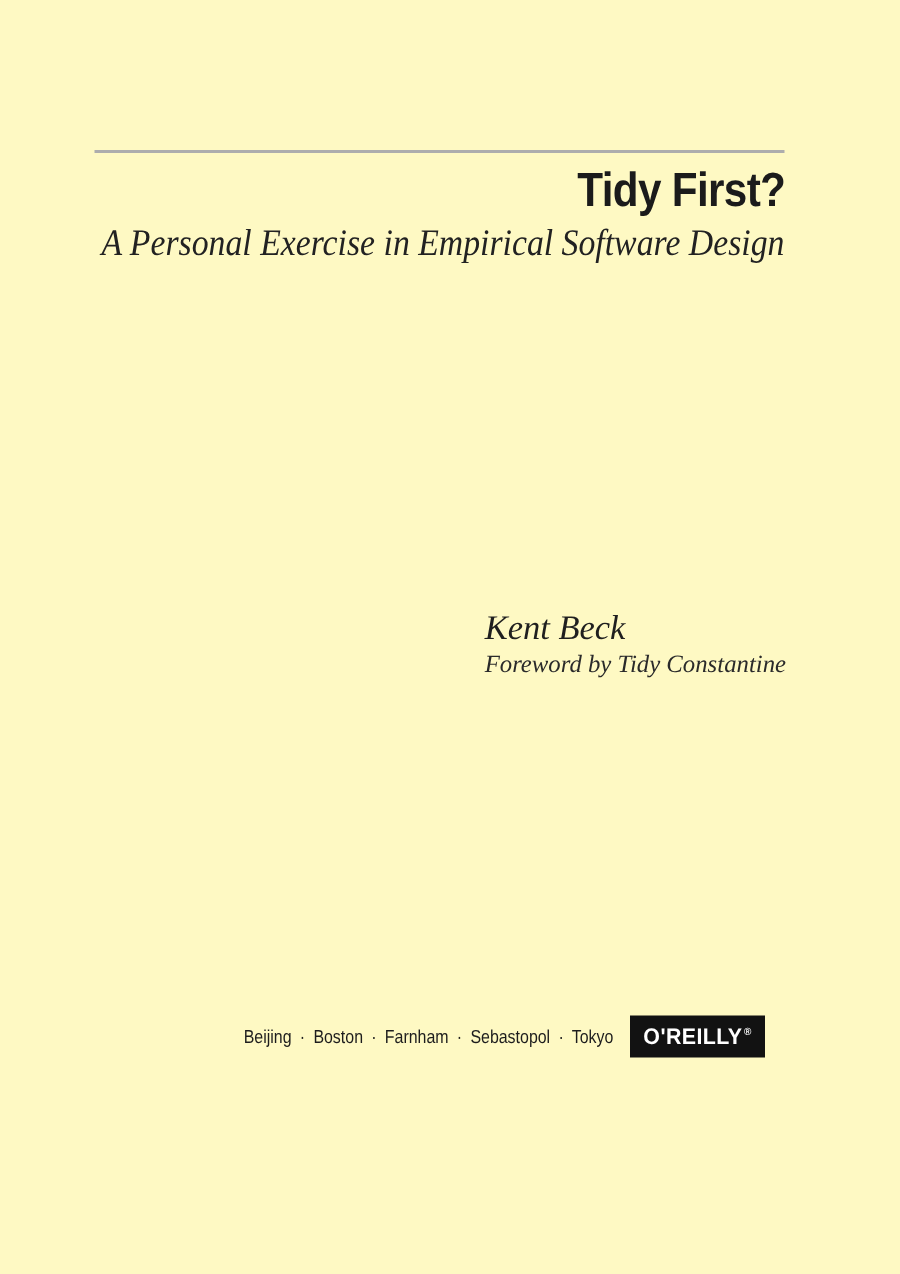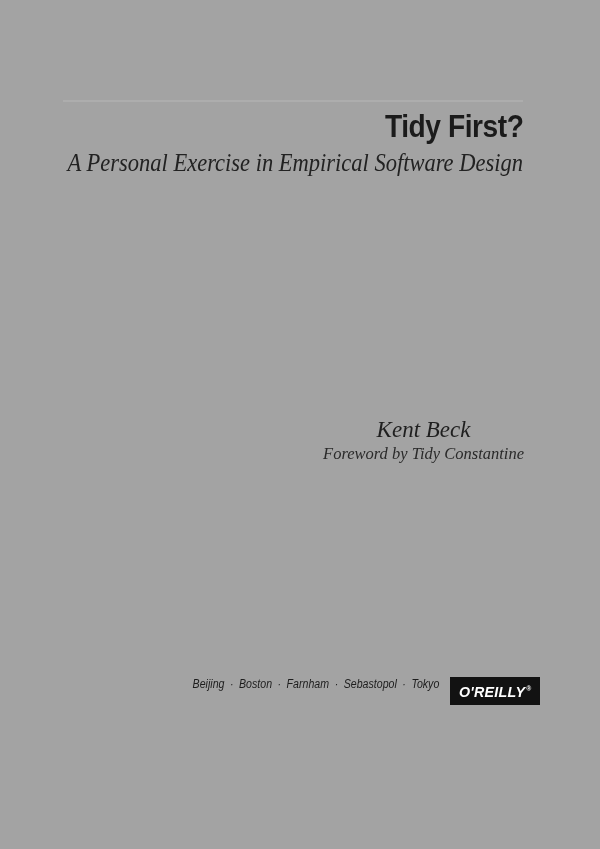--- a/index.html
+++ b/index.html
@@ -4,21 +4,21 @@
 <style>
   html, body {
     margin: 0;
     padding: 0;
     background: #ffffff;
   }
   .page {
     position: relative;
     width: 600px;
     height: 849px;
-    background: #a3a3a3;
+    background: #fef9c3;
     overflow: hidden;
     font-family: "Liberation Serif", serif;
     color: #222222;
   }
   .top-rule {
     position: absolute;
     left: 63px;
     top: 100px;
     width: 460px;
     height: 1.5px;
@@ -45,46 +45,46 @@
     font-style: italic;
     font-size: 25px;
     line-height: 1.1;
     color: #222222;
     white-space: nowrap;
     transform: scaleX(0.9);
     transform-origin: 100% 50%;
   }
   .author-block {
     position: absolute;
-    top: 417px;
+    top: 406px;
     right: 76px;
-    text-align: center;
+    text-align: left;
   }
   .author-name {
     font-style: italic;
     font-size: 23px;
     line-height: 26px;
     color: #1f1f1f;
     white-space: nowrap;
   }
   .foreword-credit {
     font-style: italic;
     font-size: 16.5px;
     line-height: 22px;
     color: #2a2a2a;
     white-space: nowrap;
   }
   .publisher-row {
     position: absolute;
     top: 677px;
-    right: 60px;
+    right: 90px;
     height: 28px;
     display: flex;
+    align-items: center;
     gap: 11px;
-    font-style: italic;
   }
   .publisher-cities {
     font-family: "Liberation Sans", sans-serif;
     font-size: 12.5px;
     color: #1d1d1d;
     white-space: nowrap;
     word-spacing: 3px;
     transform: scaleX(0.85);
     transform-origin: 100% 50%;
   }

